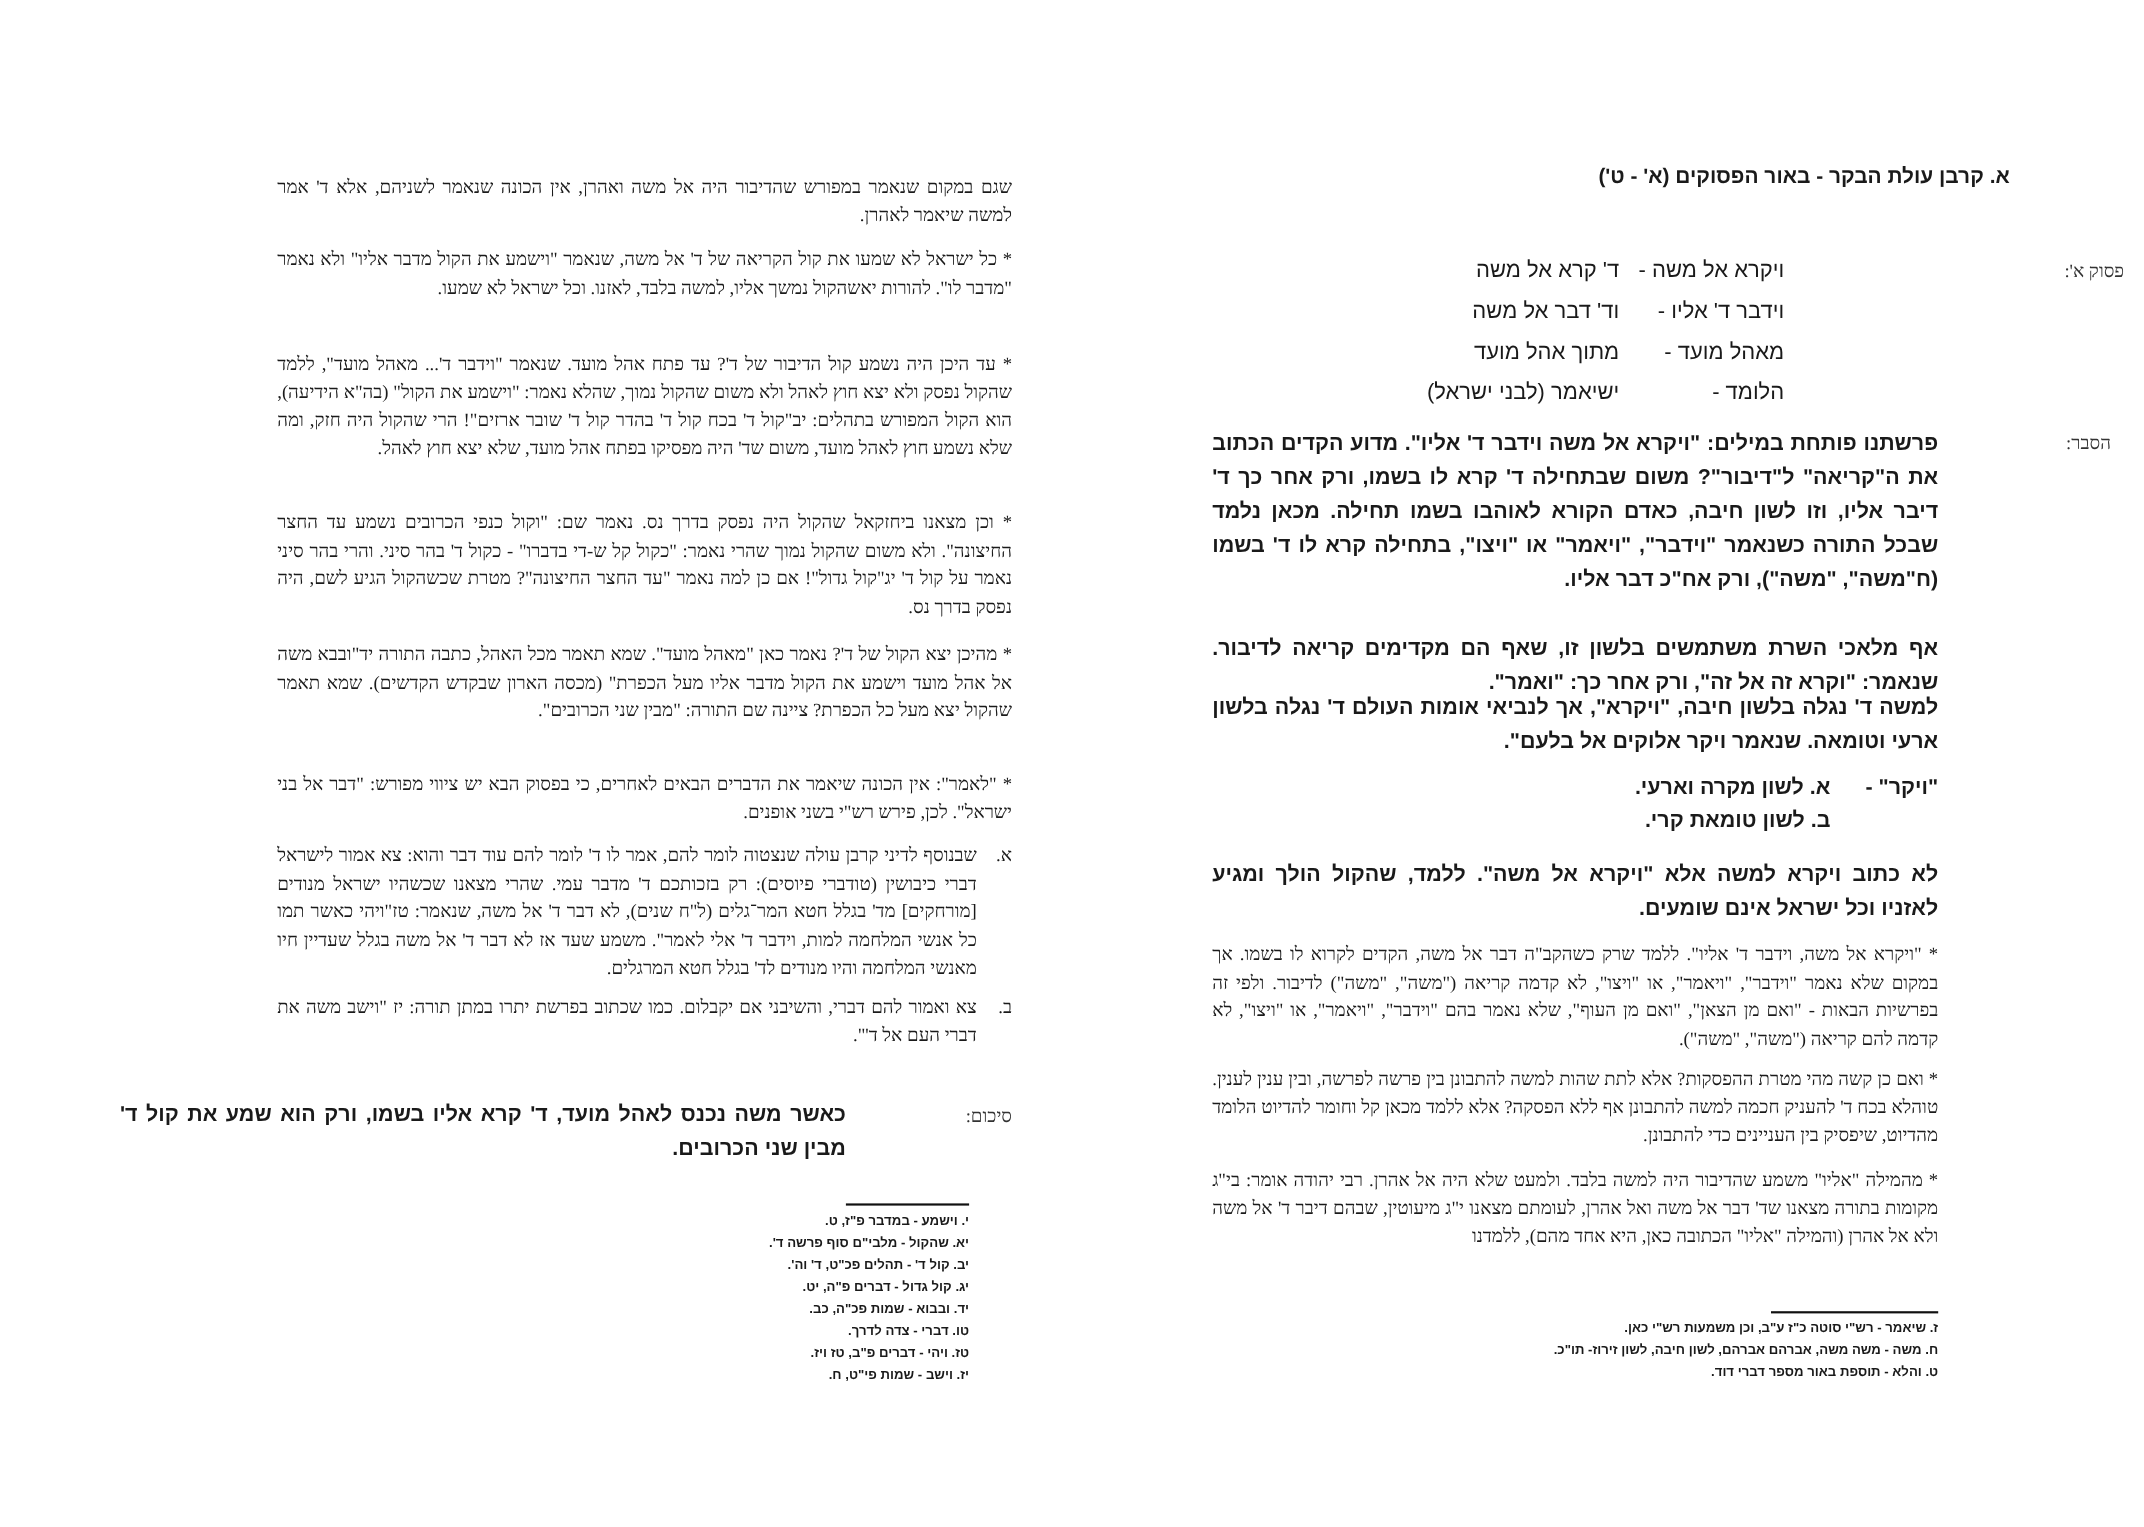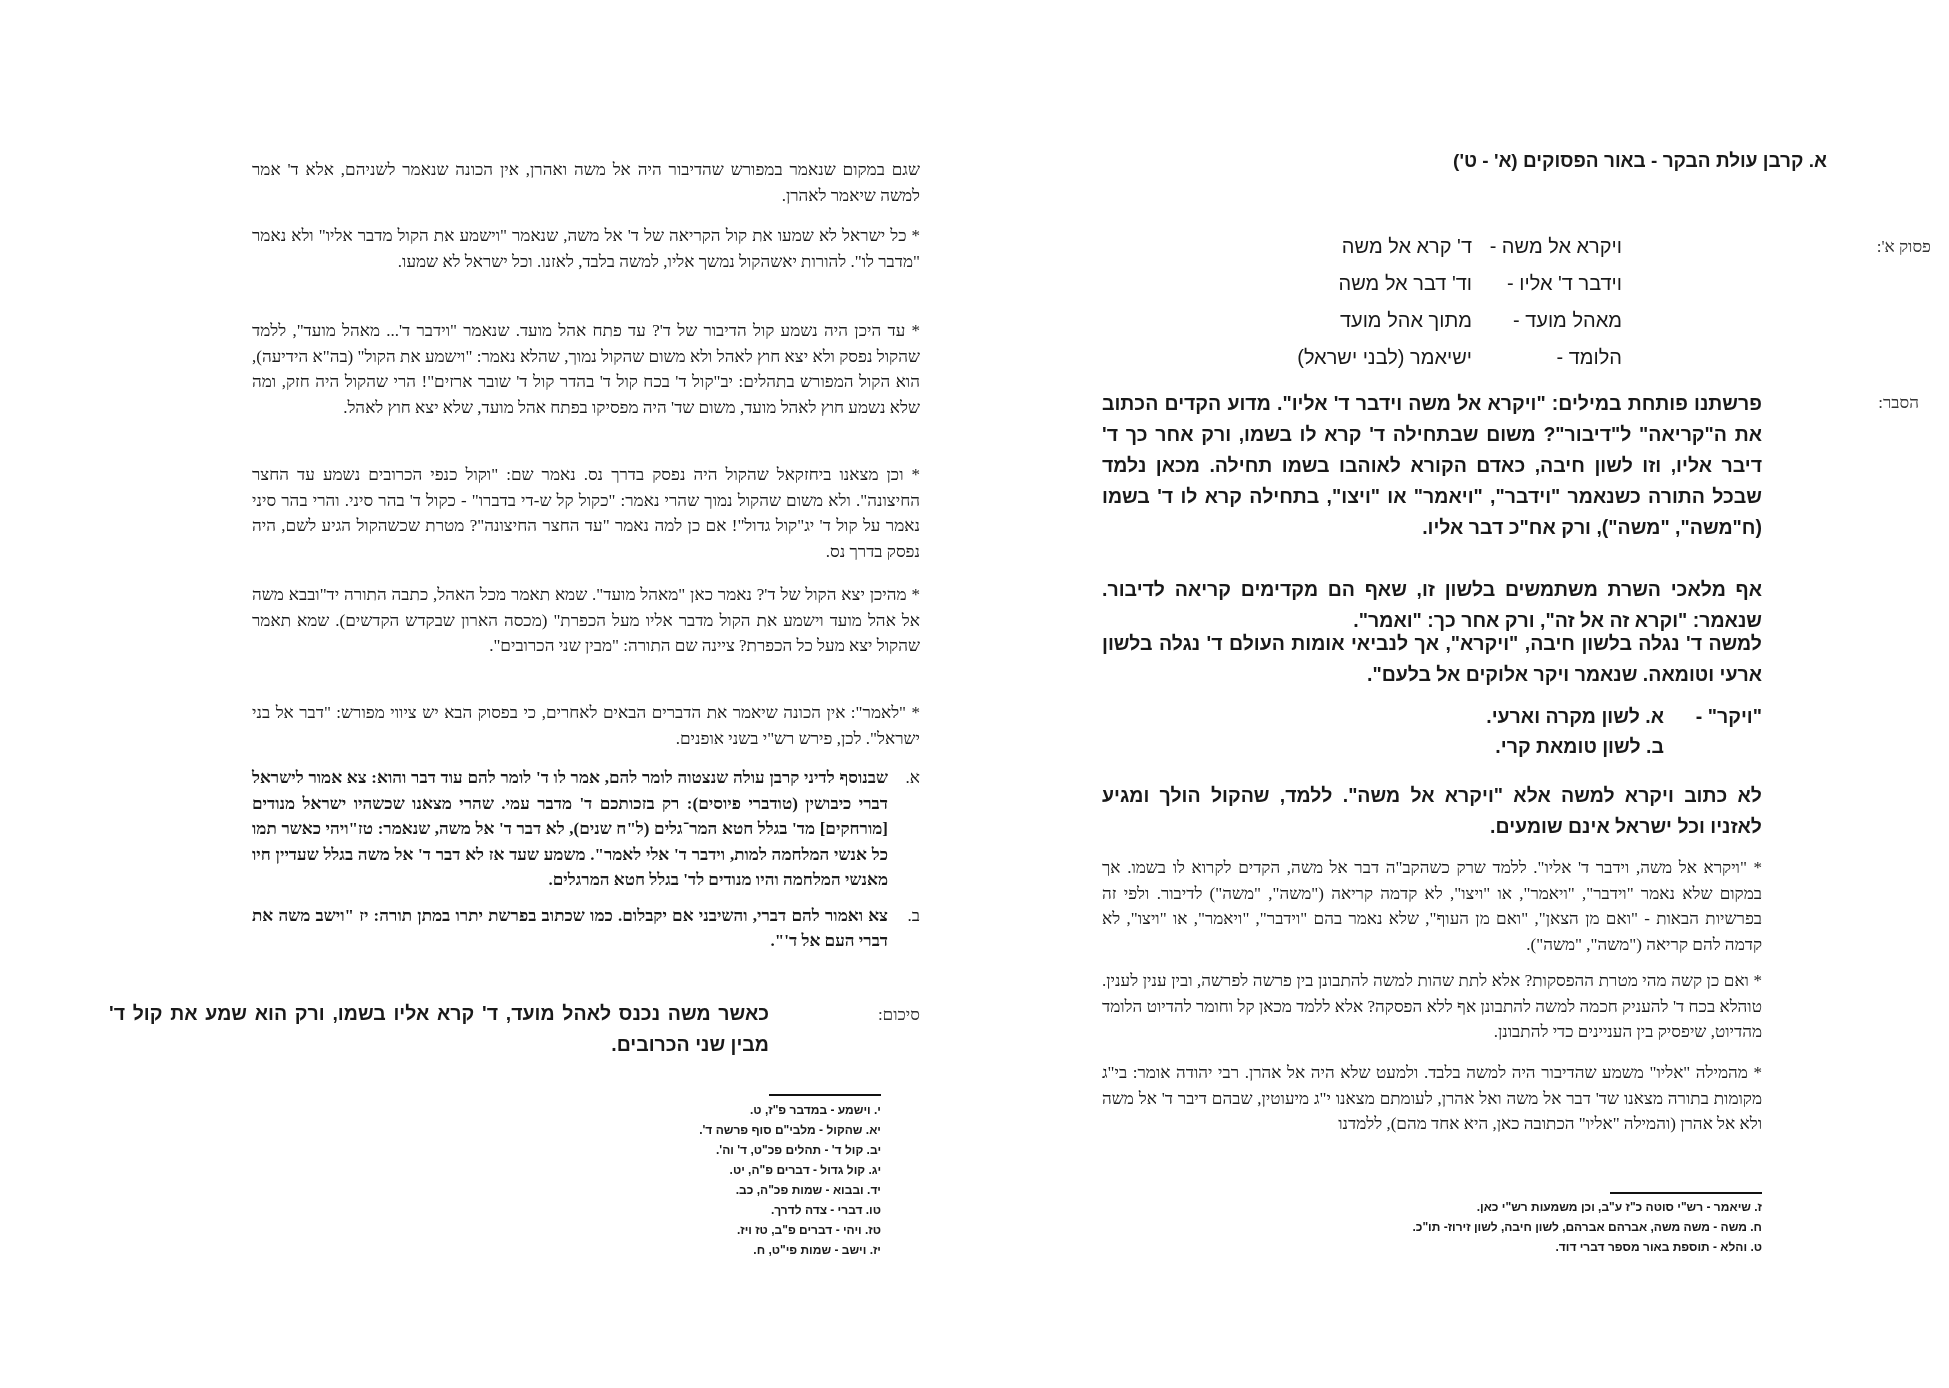--- a/index.html
+++ b/index.html
@@ -28,21 +28,21 @@
   .vayikar .opts div { height:30px; }
 
   .fn-rule { position:absolute; height:2px; background:#111; }
   .footnotes { position:absolute; font-family:"Liberation Sans","DejaVu Sans",sans-serif; font-size:12px; font-weight:bold; line-height:20px; white-space:nowrap; }
 
   
   .lp-para { position:absolute; right:0; width:668px; font-size:17px; line-height:25.5px; text-align:justify; }
   .lp-list { position:absolute; right:0; width:668px; font-size:17px; line-height:25.5px; }
   .lp-list .item { display:flex; margin-bottom:10px; }
   .lp-list .marker { width:32px; flex-shrink:0; }
-  .lp-list .text { flex:1; text-align:justify;font-weight:bold; }
+  .lp-list .text { flex:1; text-align:justify; }
   .summary-label { position:absolute; right:0; top:1005px; font-size:17px; color:#333; }
   .summary-text { position:absolute; right:151px; top:998px; width:660px; font-family:"Liberation Sans","DejaVu Sans",sans-serif;
                   font-size:19.5px; font-weight:bold; line-height:31px; text-align:justify; }
 </style>
 </head>
 <body>
 
 <div class="page right-page">
   <div class="title">א. קרבן עולת הבקר - באור הפסוקים  (א' - ט')</div>
 

